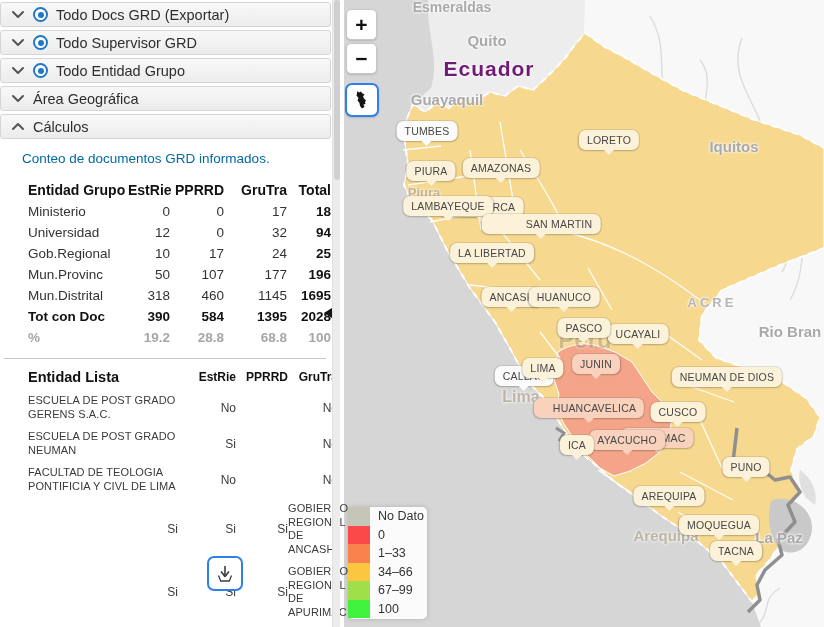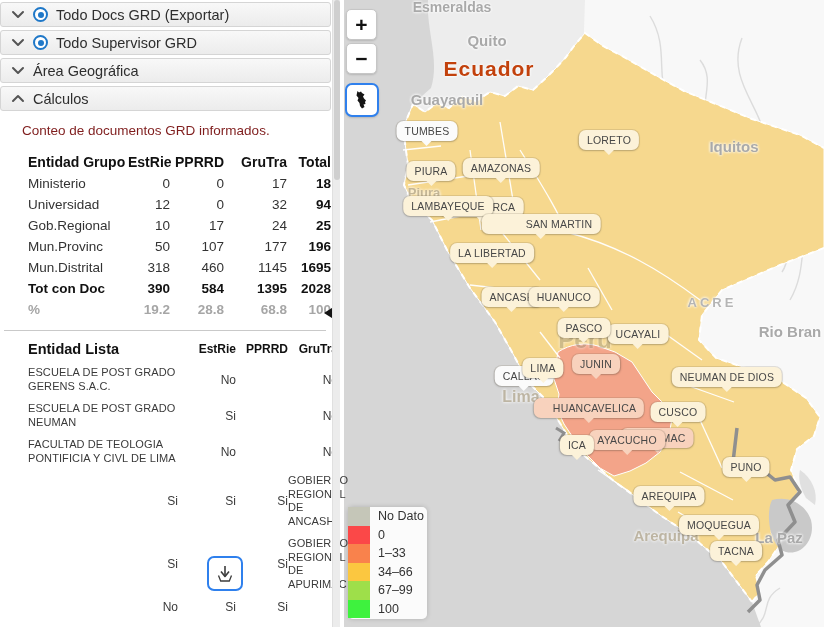--- a/index.html
+++ b/index.html
@@ -11,21 +11,21 @@
   .sidebar { position:absolute; left:0; top:0; width:344px; height:627px; background:#fff; z-index:5; }
   .panels { padding-top:2px; }
   .panel-header { display:flex; align-items:center; gap:8px; width:331px; height:25px; margin:0 0 3px 0;
      background:linear-gradient(#f8f8f8,#ececec); border:1px solid #d5d5d5; border-radius:3px;
      padding-left:10px; cursor:pointer; }
   .panel-label { font-size:14.5px; color:#2e2e2e; }
   .chev { flex:0 0 auto; }
   .radio { position:relative; width:15px; height:15px; border:2px solid #1f78c8; border-radius:50%; background:#fff; flex:0 0 auto; }
   .radio::after { content:""; position:absolute; left:2.5px; top:2.5px; width:6px; height:6px; border-radius:50%; background:#1f78c8; }
 
-  .desc { margin:12px 0 0 22px; font-size:13.5px; color:#7f1d1d; }
+  .desc { margin:12px 0 0 22px; font-size:13.5px; color:#0369a1; }
 
   .t1 { display:grid; grid-template-columns:100px 42px 54px 63px 44px; margin:16px 0 0 28px;
         font-size:13.5px; color:#333; row-gap:6px; }
   .t1 .th { font-size:14px; font-weight:bold; color:#111; }
   .t1 .num { text-align:right; }
   .t1 .totcol { font-weight:bold; color:#111; }
   .t1 .boldrow { font-weight:bold; color:#111; }
   .t1 .mutedrow { font-weight:bold; color:#a6a6a6; }
 
   .divider { width:322px; border-top:1px solid #c9c9c9; margin:13px 0 0 4px; }
@@ -51,21 +51,21 @@
 
   
   .map { position:absolute; left:340px; top:0; width:484px; height:627px; overflow:hidden; background:#ededed; }
   .map svg.base { position:absolute; left:0; top:0; }
 
   .city { position:absolute; transform:translate(-50%,-50%); color:#a9a9a9; font-weight:bold; white-space:nowrap;
      text-shadow:0 0 3px #fff, 0 0 3px #fff; pointer-events:none; }
   .city.faded { color:#b7ad97; opacity:.8; }
   .city.ghost { color:#9f9884; opacity:.45; }
   .city.spaced { letter-spacing:3px; color:#b5b5b5; }
-  .city.country { color:#c2410c; letter-spacing:1px; }
+  .city.country { color:#701a75; letter-spacing:1px; }
 
   .bubble { position:absolute; transform:translate(-50%,-50%); white-space:nowrap;
      font-size:10.5px; color:#474747; letter-spacing:.2px; padding:4px 8px; border-radius:7px;
      background:var(--bub, rgba(253,247,233,.92));
      box-shadow:0 0 0 1px rgba(120,110,90,.18), 0 1px 2px rgba(0,0,0,.18); }
   .bubble::after { content:""; position:absolute; left:50%; bottom:-5px; transform:translateX(-50%);
      width:0; height:0; border-left:6px solid transparent; border-right:6px solid transparent;
      border-top:6px solid var(--bub, rgba(253,247,233,.92)); }
   .bubble.tint-cream { --bub:#fcf2d9; }
   .bubble.tint-salmon { --bub:#f8d2bd; }
@@ -98,20 +98,27 @@
           </svg>
           <span class="radio"></span>
           <span class="panel-label">Todo Docs GRD (Exportar)</span>
         </div>
         <div class="panel-header">
           <svg class="chev" width="14" height="9" viewBox="0 0 14 9">
             <polyline points="2,2 7,7 12,2" fill="none" stroke="#555" stroke-width="2" stroke-linecap="round" stroke-linejoin="round"></polyline>
           </svg>
           <span class="radio"></span>
           <span class="panel-label">Todo Supervisor GRD</span>
+        </div>
+        <div class="panel-header">
+          <svg class="chev" width="14" height="9" viewBox="0 0 14 9">
+            <polyline points="2,2 7,7 12,2" fill="none" stroke="#555" stroke-width="2" stroke-linecap="round" stroke-linejoin="round"></polyline>
+          </svg>
+          <span class="radio"></span>
+          <span class="panel-label">Todo Entidad Grupo</span>
         </div>
         <div class="panel-header">
           <svg class="chev" width="14" height="9" viewBox="0 0 14 9">
             <polyline points="2,2 7,7 12,2" fill="none" stroke="#555" stroke-width="2" stroke-linecap="round" stroke-linejoin="round"></polyline>
           </svg>
           <span class="panel-label">Área Geográfica</span>
         </div>
         <div class="panel-header">
           <svg class="chev" width="14" height="9" viewBox="0 0 14 9">
             <polyline points="2,7 7,2 12,7" fill="none" stroke="#555" stroke-width="2" stroke-linecap="round" stroke-linejoin="round"></polyline>

